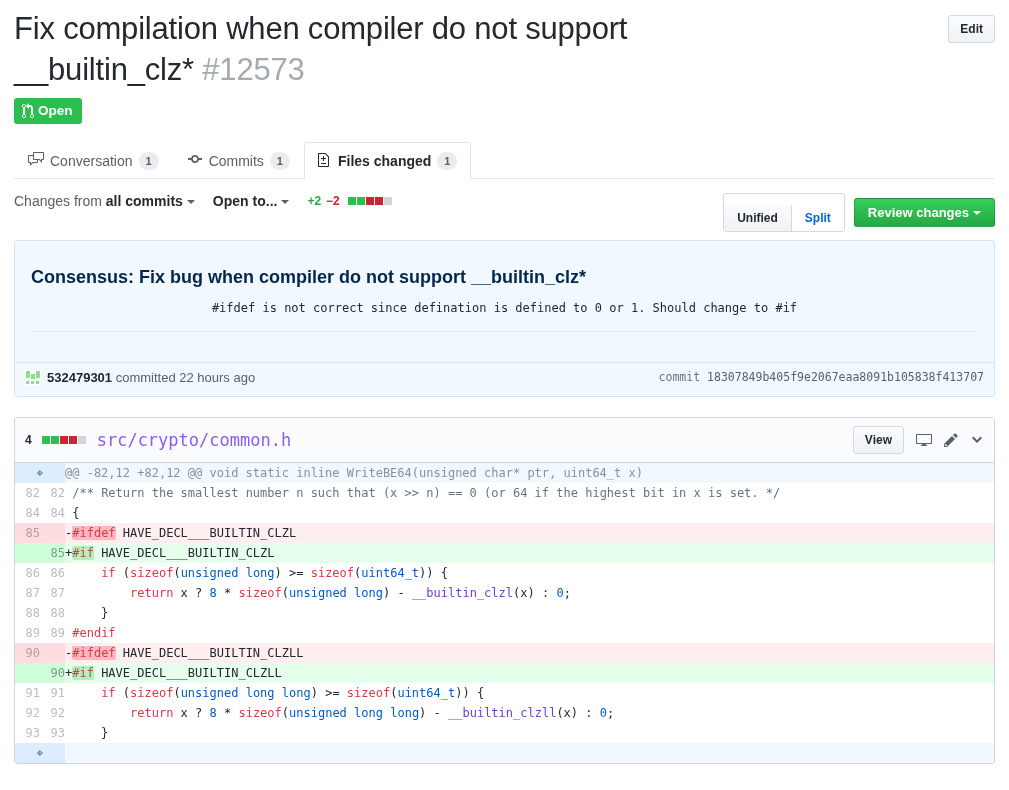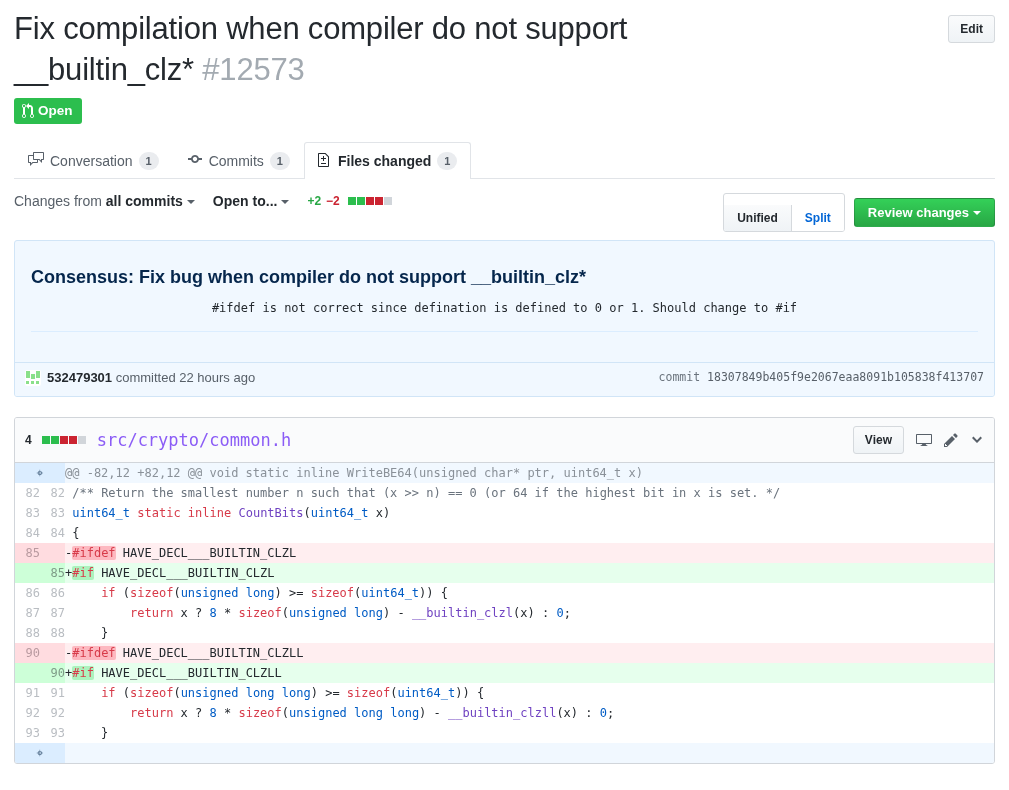--- a/index.html
+++ b/index.html
@@ -315,25 +315,20 @@
         <tr class="hunk">
           <td class="num" colspan="2"><span class="expander">⌖</span></td>
           <td class="code">@@ -82,12 +82,12 @@ void static inline WriteBE64(unsigned char* ptr, uint64_t x)</td>
         </tr>
         <tr>
           <td class="num">82</td>
           <td class="num">82</td>
           <td class="code"> <span class="cm">/** Return the smallest number n such that (x &gt;&gt; n) == 0 (or 64 if the highest bit in x is set. */</span></td>
         </tr>
         <tr>
-          <td class="num">83</td>
-          <td class="num">83</td>
-          <td class="code"> <span class="ty">uint64_t</span> <span class="k">static</span> <span class="k">inline</span> <span class="fn">CountBits</span>(<span class="ty">uint64_t</span> x)</td>
-        </tr>
-        <tr>
           <td class="num">84</td>
           <td class="num">84</td>
           <td class="code"> {</td>
         </tr>
         <tr class="del">
           <td class="num">85</td>
           <td class="num"></td>
           <td class="code">-<span class="pp hl-del">#ifdef</span> HAVE_DECL___BUILTIN_CLZL</td>
         </tr>
         <tr class="add">
@@ -349,20 +344,25 @@
         <tr>
           <td class="num">87</td>
           <td class="num">87</td>
           <td class="code">         <span class="k">return</span> x ? <span class="num-lit">8</span> * <span class="k">sizeof</span>(<span class="ty">unsigned</span> <span class="ty">long</span>) - <span class="fn">__builtin_clzl</span>(x) : <span class="num-lit">0</span>;</td>
         </tr>
         <tr>
           <td class="num">88</td>
           <td class="num">88</td>
           <td class="code">     }</td>
         </tr>
+        <tr>
+          <td class="num">89</td>
+          <td class="num">89</td>
+          <td class="code"> <span class="pp">#endif</span></td>
+        </tr>
         <tr class="del">
           <td class="num">90</td>
           <td class="num"></td>
           <td class="code">-<span class="pp hl-del">#ifdef</span> HAVE_DECL___BUILTIN_CLZLL</td>
         </tr>
         <tr class="add">
           <td class="num"></td>
           <td class="num">90</td>
           <td class="code">+<span class="pp hl-add">#if</span> HAVE_DECL___BUILTIN_CLZLL</td>
         </tr>

